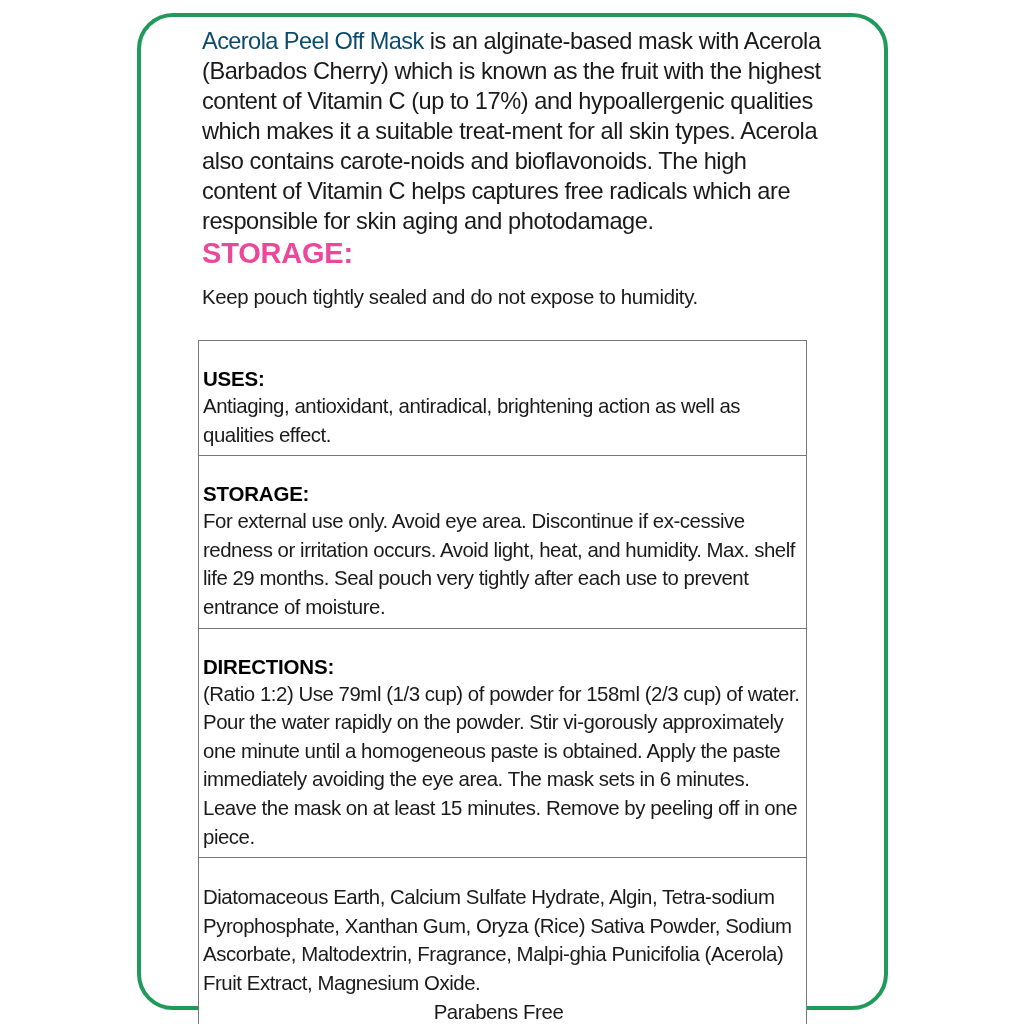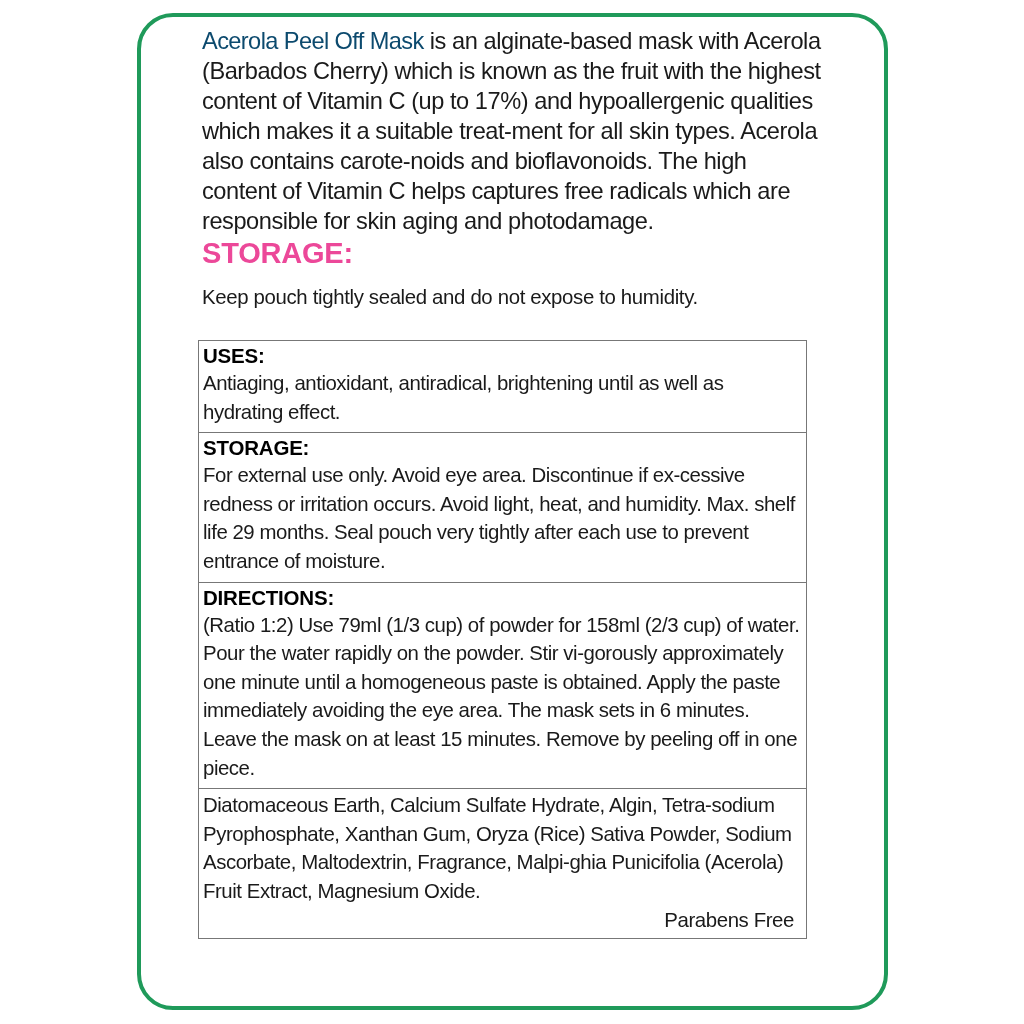--- a/index.html
+++ b/index.html
@@ -60,60 +60,61 @@
       position: absolute;
       left: 198px;
       top: 340px;
       width: 607px;
       border: 1.5px solid #777;
       background: #fff;
     }
     .info-section {
       border-bottom: 1.5px solid #777;
       padding: 2px 4px 6px 4px;
+      margin-top: 23px;
     }
     .info-section:last-child {
       border-bottom: none;
       padding-bottom: 4px;
     }
     .section-heading {
       font-weight: bold;
       font-size: 20.5px;
       line-height: 26px;
       color: #000;
       letter-spacing: -0.2px;
     }
     .section-body {
       font-size: 20.4px;
       line-height: 28.6px;
       letter-spacing: -0.45px;
     }
     .parabens {
-      text-align: right;
+      text-align: center;
       font-size: 20.4px;
       line-height: 28px;
       letter-spacing: -0.4px;
       padding-right: 8px;
     }
   </style>
 </head>
 <body>
 
 <div class="label-frame"></div>
 
 <div class="content">
   <p class="intro"><span class="product-name">Acerola Peel Off Mask</span><span> is an alginate-based mask with Acerola (Barbados Cherry) which is known as the fruit with the highest content of Vitamin C (up to 17%) and hypoallergenic qualities which makes it a suitable treat-ment for all skin types. Acerola also contains carote-noids and bioflavonoids.  The high content of Vitamin C helps captures free radicals which are responsible for skin aging and photodamage.</span></p>
   <div class="storage-heading">STORAGE:</div>
   <div class="storage-text">Keep pouch tightly sealed and do not expose to humidity.</div>
 </div>
 
 <div class="info-table">
   <div class="info-section">
     <div class="section-heading">USES:</div>
-    <div class="section-body">Antiaging, antioxidant, antiradical, brightening until as well as hydrating effect.</div>
+    <div class="section-body">Antiaging, antioxidant, antiradical, brightening action as well as qualities effect.</div>
   </div>
   <div class="info-section">
     <div class="section-heading">STORAGE:</div>
     <div class="section-body">For external use only.  Avoid eye area.  Discontinue if ex-cessive redness or irritation occurs.  Avoid light, heat, and humidity. Max. shelf life 29 months. Seal pouch very tightly after each use to prevent entrance of moisture.</div>
   </div>
   <div class="info-section">
     <div class="section-heading">DIRECTIONS:</div>
     <div class="section-body">(Ratio 1:2) Use 79ml (1/3 cup) of powder for 158ml (2/3 cup) of water. Pour the water rapidly on the powder. Stir vi-gorously approximately one minute until a homogeneous paste is obtained.  Apply the paste immediately avoiding the eye area. The mask sets in 6 minutes.  Leave the mask on at least 15 minutes. Remove by peeling off in one piece.</div>
   </div>
   <div class="info-section">

